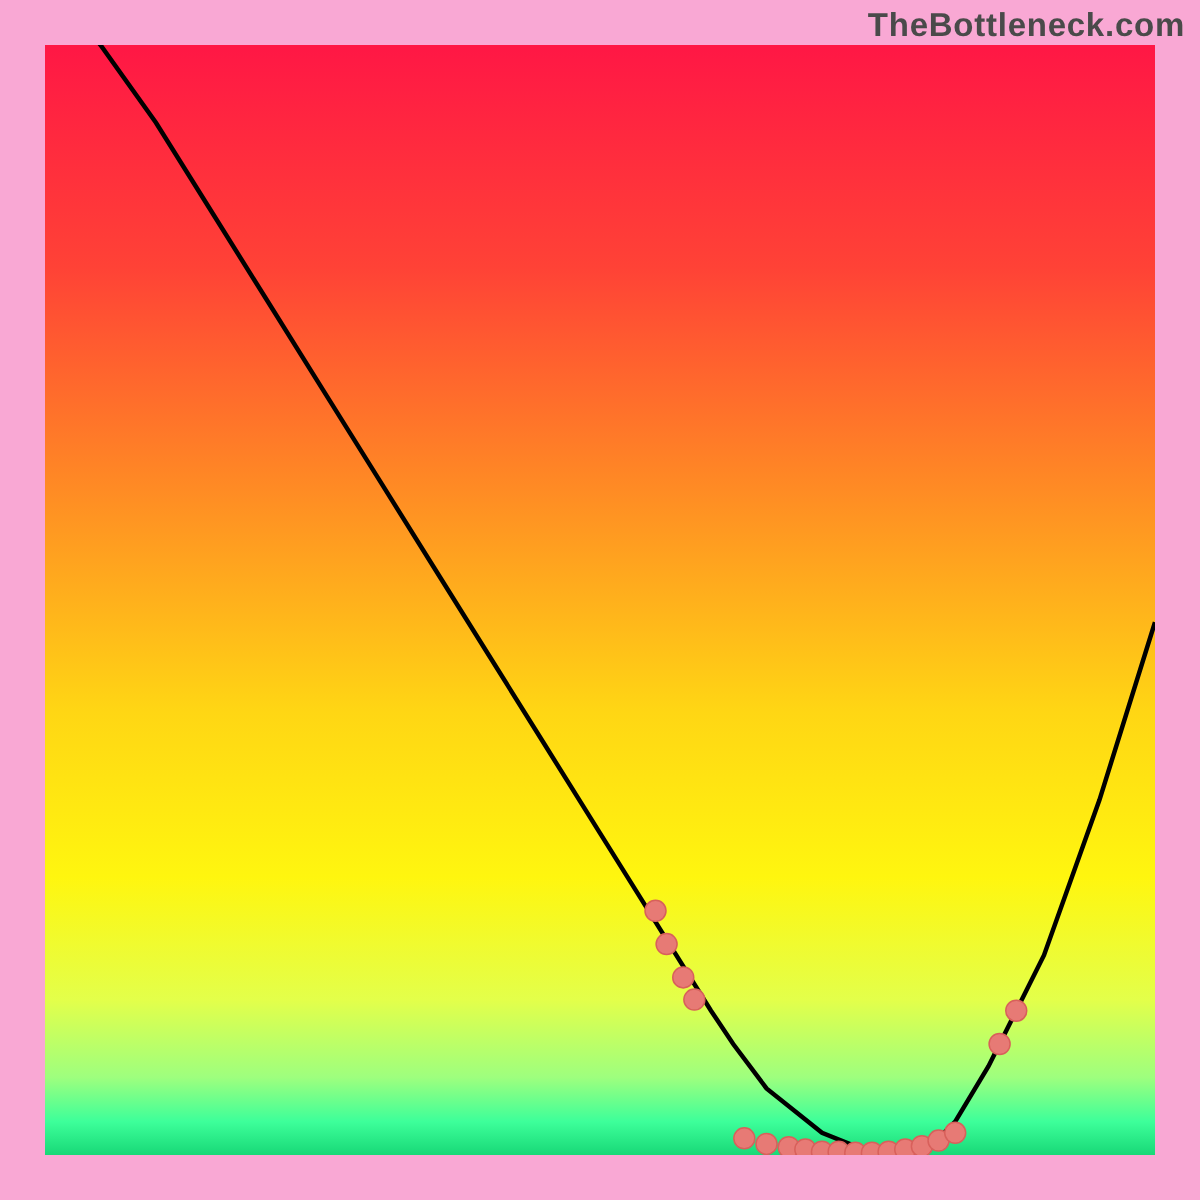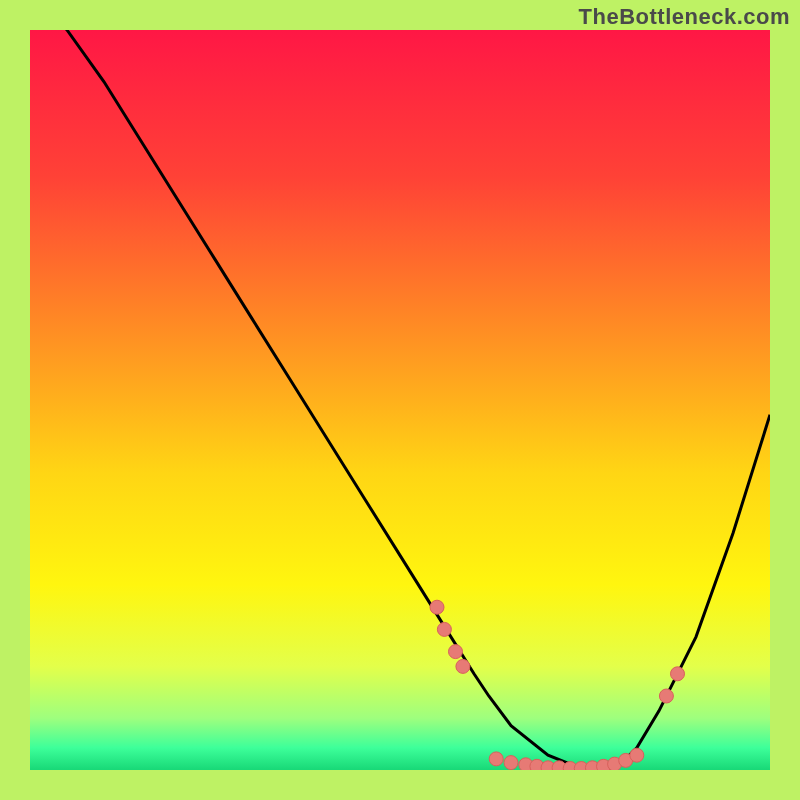--- a/index.html
+++ b/index.html
@@ -8,21 +8,21 @@
     width: 800px;
     height: 800px;
     background: #000000;
     font-family: Arial, Helvetica, sans-serif;
     overflow: hidden;
   }
   .frame {
     position: relative;
     width: 800px;
     height: 800px;
-    background: #bef264;
+    background: #f9a8d4;
     text-decoration: underline;
   }
   .watermark {
     position: absolute;
     top: 4px;
     right: 10px;
     color: #4a4a4a;
     font-size: 22px;
     font-weight: 600;
     letter-spacing: 0.5px;

